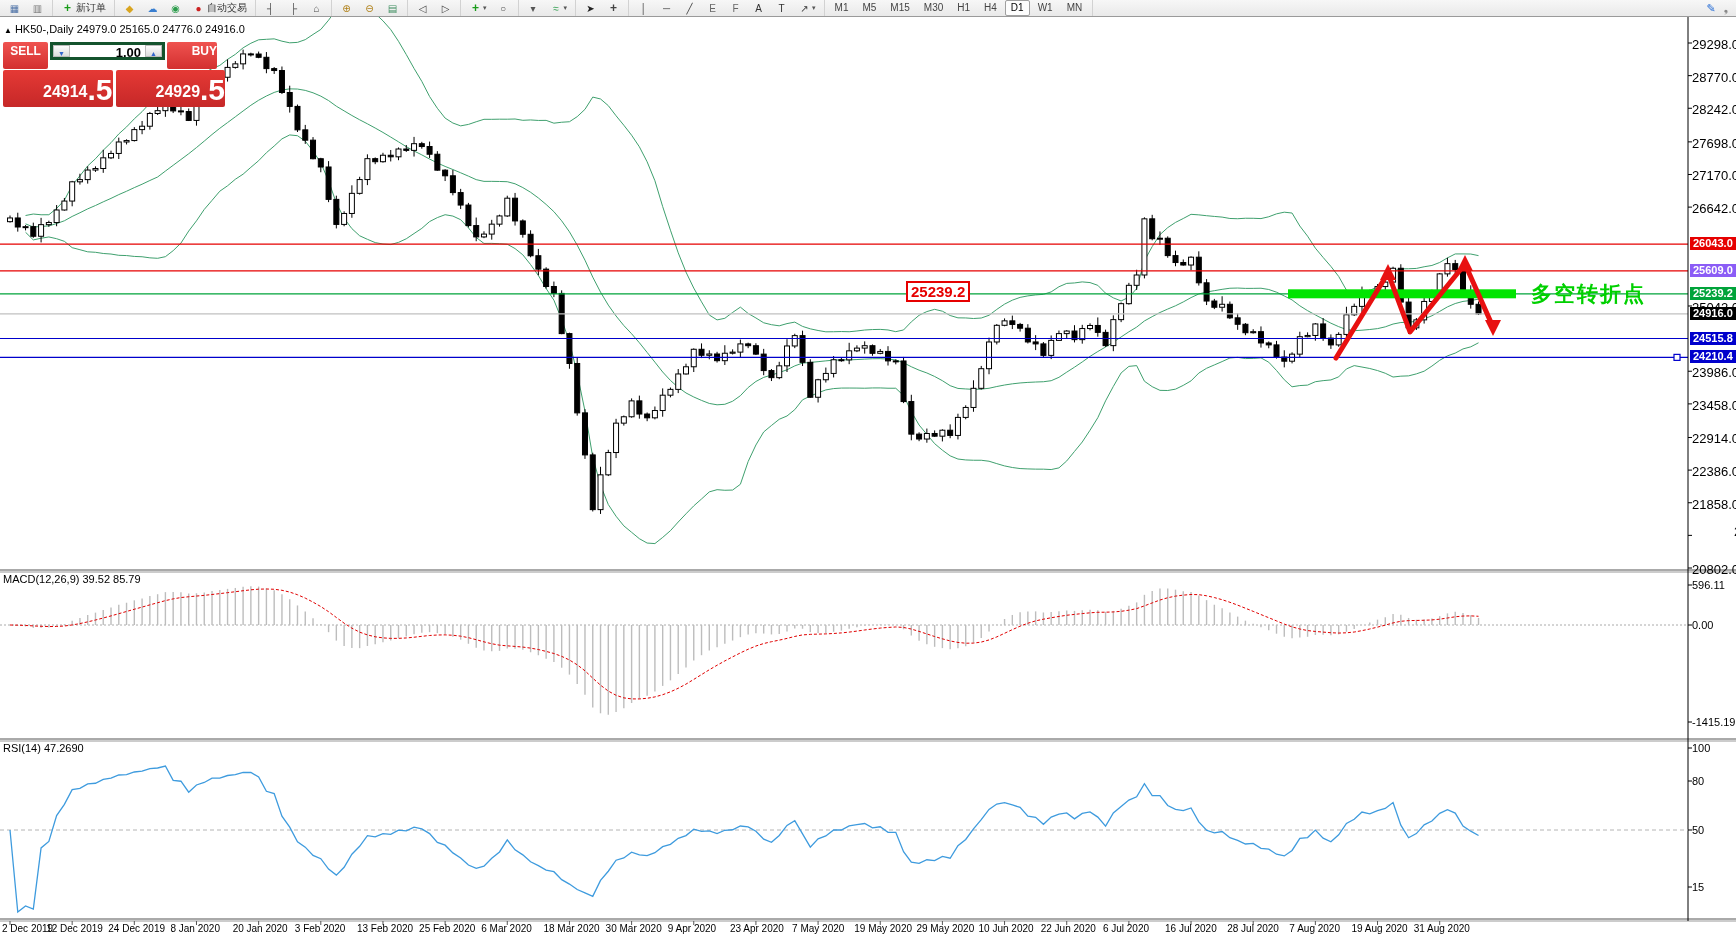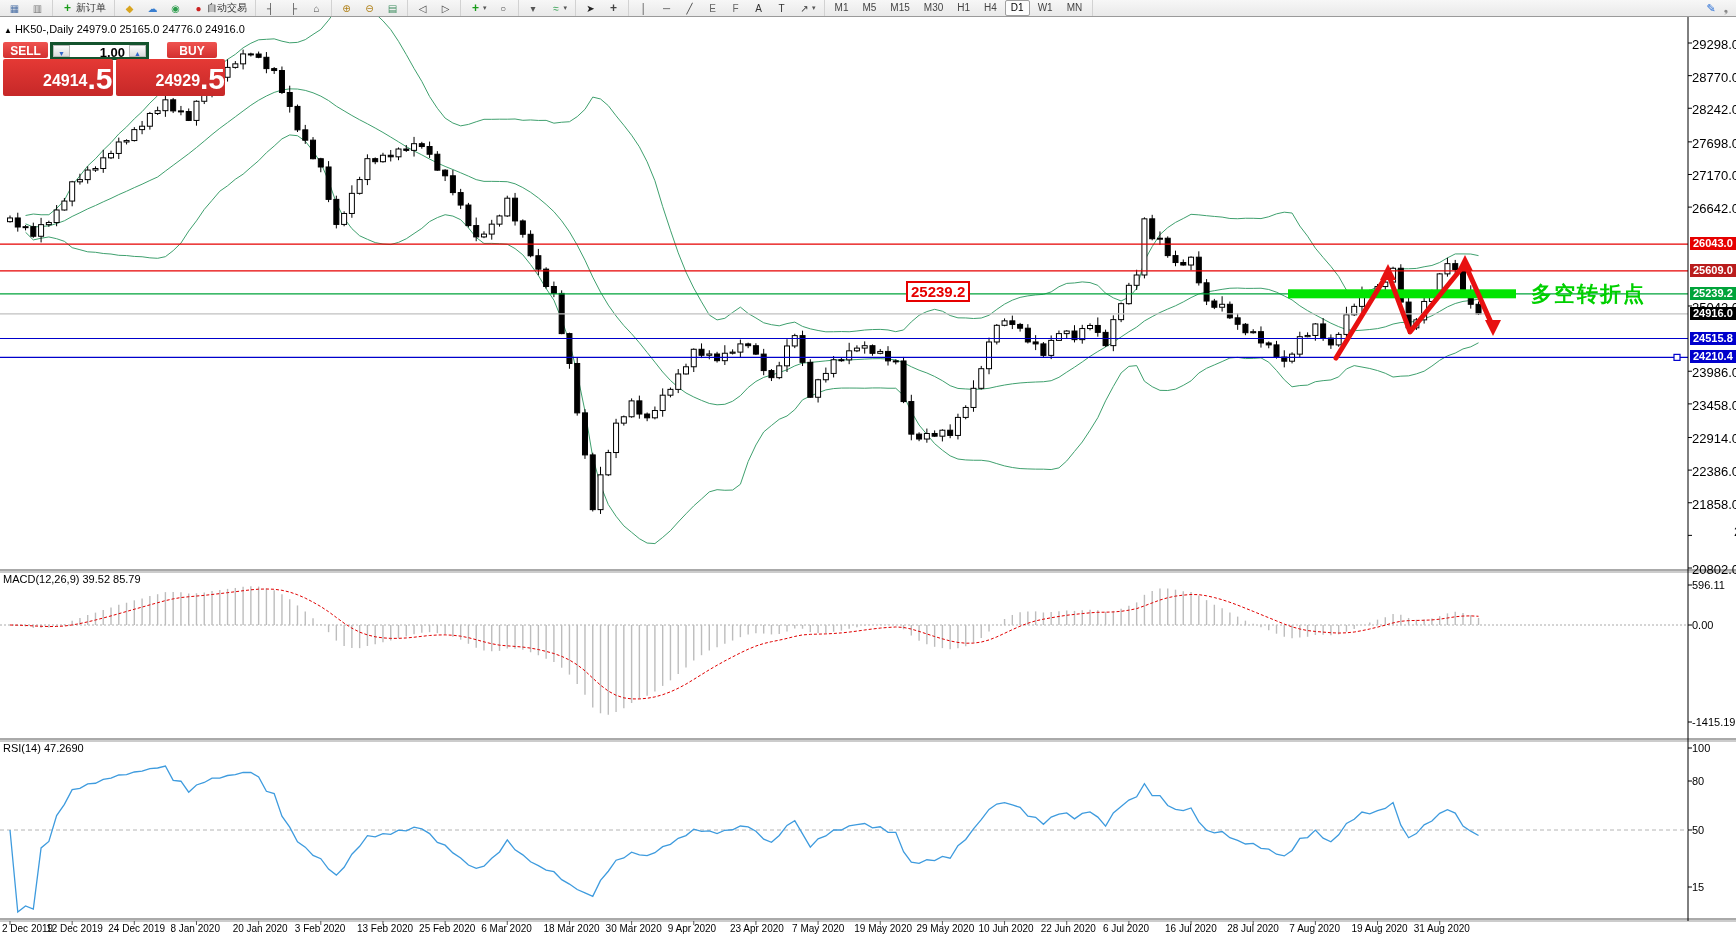--- a/index.html
+++ b/index.html
@@ -19,24 +19,24 @@
   #chart-area{position:absolute;left:0;top:17px;width:1736px;height:920px;background:#fff;}
   #chart-svg{position:absolute;left:0;top:0;}
   .axis-label{position:absolute;left:1692px;font-size:13px;color:#000;transform:translateY(-6px);white-space:nowrap;}
   .axis-badge{position:absolute;left:1690px;font-size:11px;font-weight:bold;color:#fff;padding:0px 3px 1px 3px;transform:translateY(-8px);white-space:nowrap;}
   .sub-label{position:absolute;font-size:11px;color:#000;white-space:nowrap;}
   .date-label{position:absolute;top:906px;font-size:10px;color:#000;white-space:nowrap;}
   #symbol-bar{position:absolute;left:4px;top:6px;font-size:11px;color:#000;z-index:10;}
   #symbol-bar .mk{font-size:8px;margin-right:3px;}
   
   #trade-panel{position:absolute;left:3px;top:25px;width:214px;z-index:11;font-weight:bold;}
-  #tp-row1{display:flex;height:16px;}
+  #tp-row1{display:flex;height:27px;}
   .tp-btn{background:linear-gradient(#ef5350,#d32f2f);color:#fff;font-size:12px;text-align:center;line-height:18px;border-radius:2px;}
   #tp-sell{width:45px;}
-  #tp-buy{width:50px;margin-left:18px;}
+  #tp-buy{width:50px;margin-left:2px;text-align:right;}
   #tp-spin{flex:1;display:flex;margin-left:2px;margin-right:0;height:18px;border:3px solid #14532d;background:#fff;box-sizing:border-box;}
   .spin-btn{width:17px;background:linear-gradient(#fdfdfd,#dcdcdc);color:#36c;font-size:7px;text-align:center;line-height:16px;border:1px solid #bbb;box-sizing:border-box;}
   #tp-vol{flex:1;font-size:13px;color:#000;text-align:right;padding-right:4px;line-height:16px;background:#fff;}
   #tp-row2{display:flex;margin-top:1px;height:37px;}
   .tp-price{background:linear-gradient(#e53935,#c62828);color:#fff;display:flex;align-items:flex-end;justify-content:center;border-radius:2px;padding-left:40px;}
   #tp-price-sell{width:106px;}
   #tp-price-buy{width:104px;margin-left:3px;}
   .pp-small{font-size:16px;line-height:30px;}
   .pp-big{font-size:30px;line-height:34px;}
   
@@ -875,21 +875,21 @@
       <div class="axis-label" style="top: 190.124px;">26642.0</div>
       <div class="axis-label" style="top: 288.994px;">25042.0</div>
       <div class="axis-label" style="top: 354.249px;">23986.0</div>
       <div class="axis-label" style="top: 386.876px;">23458.0</div>
       <div class="axis-label" style="top: 420.492px;">22914.0</div>
       <div class="axis-label" style="top: 453.119px;">22386.0</div>
       <div class="axis-label" style="top: 485.746px;">21858.0</div>
       <div class="axis-label" style="top: 513px; margin-left: 42px;">21330.0</div>
       <div class="axis-label" style="top: 551px;">20802.0</div>
       <div class="axis-badge" style="top: 228.139px; background: rgb(230, 0, 0);">26043.0</div>
-      <div class="axis-badge" style="top: 254.957px; background: #b91c1c;">25609.0</div>
+      <div class="axis-badge" style="top: 254.957px; background: #8b5cf6;">25609.0</div>
       <div class="axis-badge" style="top: 277.809px; background: rgb(0, 163, 58);">25239.2</div>
       <div class="axis-badge" style="top: 297.78px; background: rgb(0, 0, 0); text-align: center;">24916.0</div>
       <div class="axis-badge" style="top: 322.51px; background: rgb(0, 0, 204);">24515.8</div>
       <div class="axis-badge" style="top: 341.382px; background: rgb(0, 0, 204);">24210.4</div>
       <div class="sub-label" style="left: 1692px; top: 562px;">596.11</div>
       <div class="sub-label" style="left: 1692px; top: 602px;">0.00</div>
       <div class="sub-label" style="left: 1692px; top: 699px;">-1415.19</div>
       <div class="sub-label" style="left: 1692px; top: 725px;">100</div>
       <div class="sub-label" style="left: 1692px; top: 758px;">80</div>
       <div class="sub-label" style="left: 1692px; top: 807px;">50</div>

